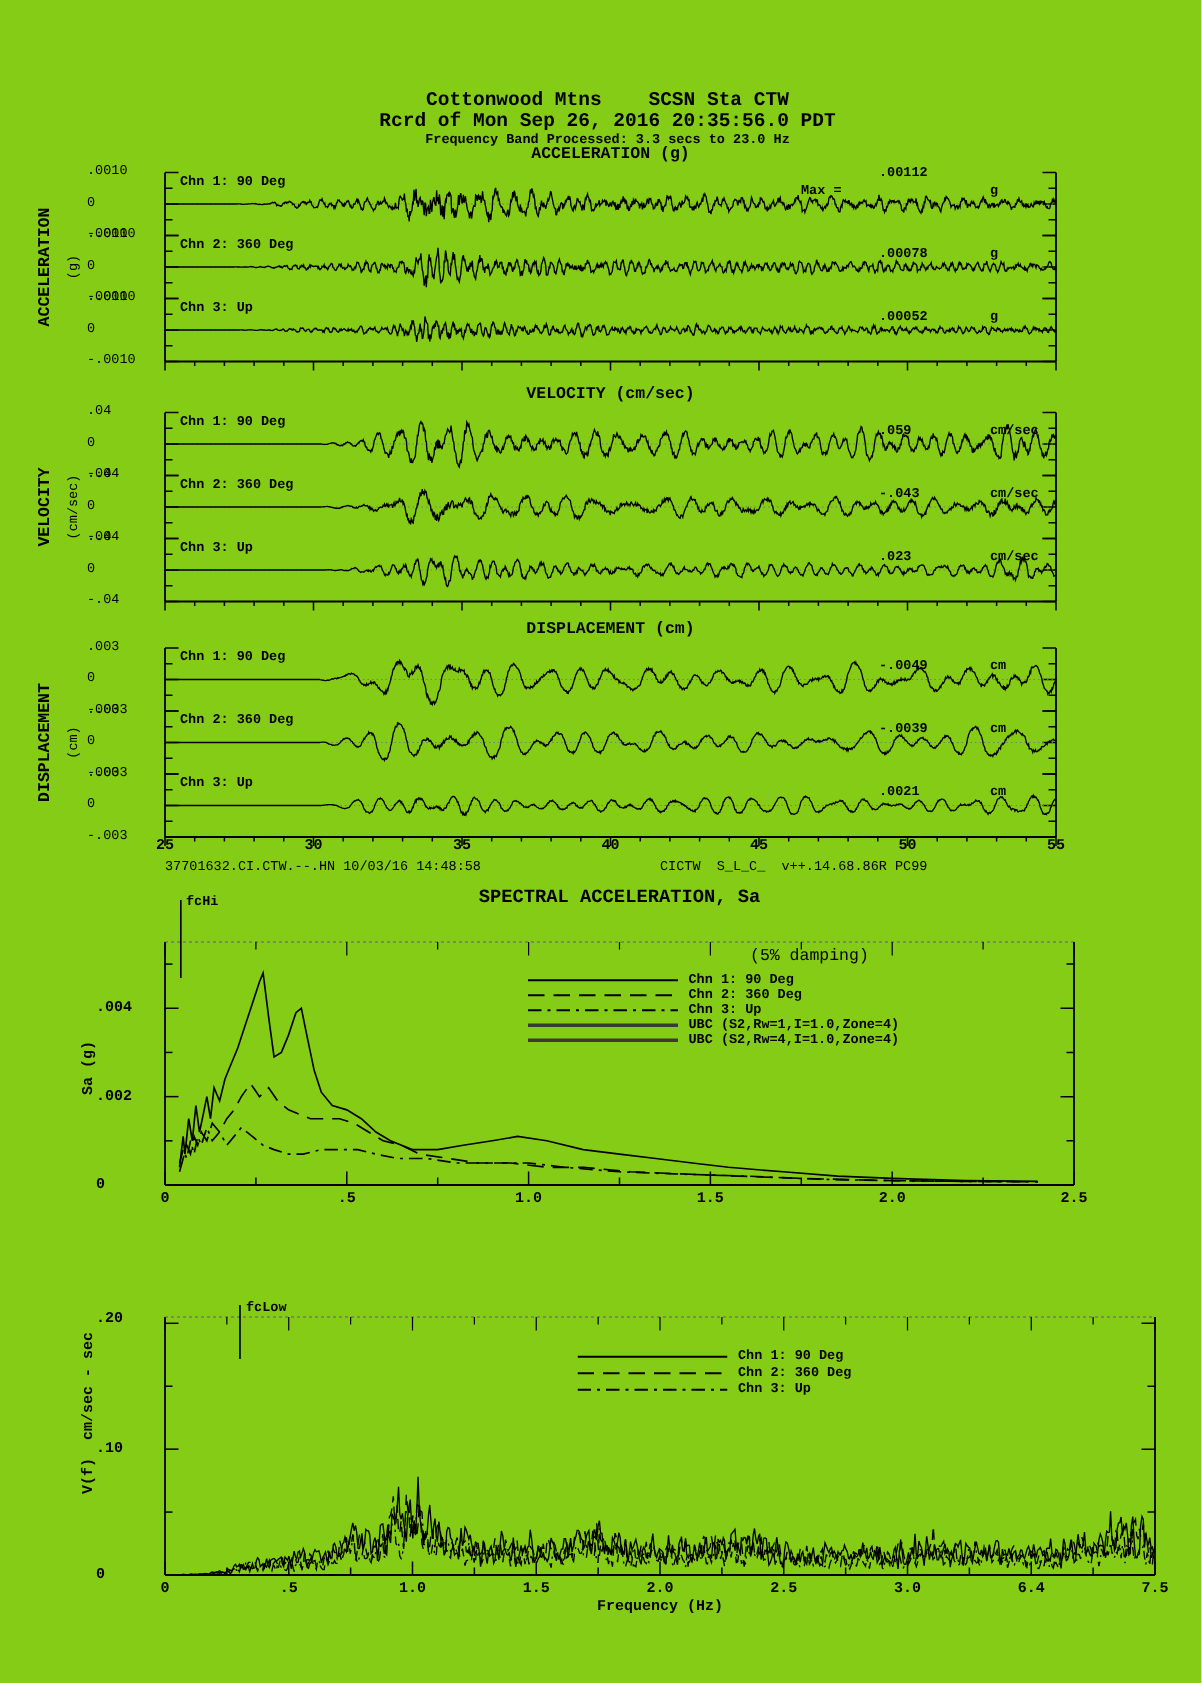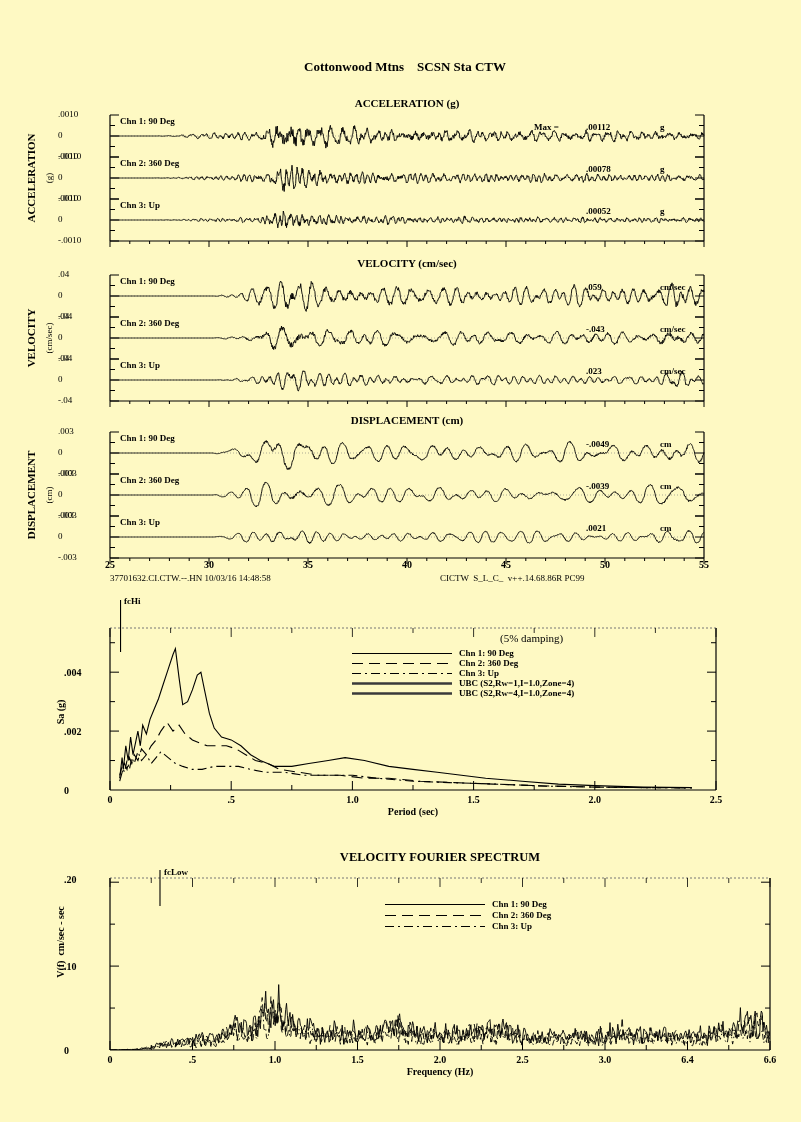--- a/index.html
+++ b/index.html
@@ -1,17 +1,17 @@
 <!DOCTYPE html>
 <html><head>
 <meta charset="utf-8">
 <style>
   html,body{margin:0;padding:0;background:#fff;}
-  .page{position:relative;width:801px;height:1122px;background:#fef9c3;
-        font-family:Liberation Serif, serif;color:#000;overflow:hidden;}
+  .page{position:relative;width:801px;height:1122px;background:#84cc16;
+        font-family:Liberation Mono, monospace;color:#000;overflow:hidden;}
   svg.canvas{position:absolute;left:0;top:0;}
   .t{position:absolute;white-space:pre;line-height:1.1;color:#000;}
   .f9{font-size:9px;} .f10{font-size:10px;} .f11{font-size:11px;}
   .f12{font-size:12.5px;} .f13{font-size:13px;}
   .b{font-weight:bold;}
   .ctr{text-align:center;} .rt{}
   .rot{transform:translate(-50%,-50%) rotate(-90deg);transform-origin:center;}
   .leg{position:absolute;display:flex;align-items:center;gap:7px;}
   .leg span{font-size:9px;font-weight:bold;white-space:pre;color:#000;}
 </style>
@@ -329,51 +329,52 @@
         <polyline points="119.7,775.3 122.1,766.4 124.5,772.3 127.0,760.5 129.4,769.4 131.8,757.6 134.2,763.5 137.9,751.7 141.5,760.5 146.4,754.7 151.2,763.5 156.1,757.6 160.9,751.7 168.2,757.6 175.4,763.5 182.7,766.4 192.4,769.4 202.1,769.4 214.2,766.4 226.4,766.4 238.5,766.4 250.6,769.4 265.1,772.3 284.5,772.3 303.9,775.3 328.2,775.3 352.4,775.3 376.6,778.2 413.0,781.2 449.4,782.6 497.8,784.1 546.3,786.2 594.8,787.1 643.3,787.6 691.8,787.9" fill="none" stroke="#000" stroke-width="1.1" stroke-dasharray="9,4,2,4" clip-path="url(#clipSa)"></polyline>
         <polyline points="119.7,781.2 122.1,772.3 124.5,763.5 127.0,769.4 129.4,757.6 131.8,763.5 134.2,754.7 137.9,760.5 141.5,748.8 146.4,754.7 151.2,745.8 156.1,739.9 160.9,731.1 167.0,722.3 173.0,731.1 179.1,725.2 185.1,734.0 192.4,739.9 199.7,742.9 207.0,745.8 216.7,745.8 226.4,745.8 236.0,748.8 245.7,754.7 255.4,760.5 267.6,763.5 279.7,769.4 299.1,772.3 318.5,775.3 340.3,775.3 364.5,778.2 388.8,778.2 420.3,781.2 454.2,782.6 493.0,784.1 534.2,785.6 594.8,787.1 643.3,787.6 691.8,787.9" fill="none" stroke="#000" stroke-width="1.1" stroke-dasharray="11,6" clip-path="url(#clipSa)"></polyline>
         <polyline points="119.7,778.2 122.1,757.6 123.3,769.4 125.8,745.8 128.2,760.5 130.6,737.0 133.0,754.7 135.5,742.9 137.9,731.1 140.3,745.8 142.7,725.2 146.4,734.0 150.0,719.3 153.6,710.5 158.5,698.7 163.3,684.0 168.2,669.2 173.0,654.5 175.4,648.6 179.1,678.1 182.7,704.6 187.6,701.6 192.4,689.9 197.3,675.1 200.9,672.2 204.5,689.9 209.4,713.4 214.2,728.1 221.5,737.0 231.2,739.9 240.9,745.8 250.6,754.7 260.3,760.5 274.8,766.4 291.8,766.4 308.8,763.5 328.2,760.5 345.1,757.6 364.5,760.5 388.8,766.4 413.0,769.4 437.2,772.3 461.5,775.3 485.7,778.2 522.1,781.2 558.4,784.1 594.8,785.6 643.3,787.1 691.8,787.6" fill="none" stroke="#000" stroke-width="1.1" clip-path="url(#clipSa)"></polyline>
         <polyline points="110.0,1050.0 110.9,1050.0 111.7,1050.0 112.6,1050.0 113.5,1050.0 114.3,1049.9 115.2,1049.9 116.1,1049.9 117.0,1049.9 117.8,1049.9 118.7,1049.9 119.6,1049.8 120.4,1049.7 121.3,1049.7 122.2,1049.7 123.0,1049.6 123.9,1049.7 124.8,1049.7 125.7,1049.8 126.5,1049.7 127.4,1049.7 128.3,1049.7 129.1,1049.7 130.0,1049.6 130.9,1049.4 131.7,1049.5 132.6,1049.6 133.5,1049.6 134.3,1049.6 135.2,1049.6 136.1,1049.4 137.0,1049.3 137.8,1049.5 138.7,1049.5 139.6,1049.5 140.4,1049.6 141.3,1049.3 142.2,1049.1 143.0,1049.2 143.9,1049.3 144.8,1048.7 145.7,1048.3 146.5,1049.2 147.4,1049.1 148.3,1048.2 149.1,1048.1 150.0,1048.6 150.9,1048.2 151.7,1047.4 152.6,1047.7 153.5,1047.0 154.3,1046.8 155.2,1046.7 156.1,1046.2 157.0,1046.0 157.8,1046.9 158.7,1046.8 159.6,1044.5 160.4,1043.3 161.3,1043.5 162.2,1046.2 163.0,1046.1 163.9,1041.8 164.8,1045.0 165.7,1043.9 166.5,1044.7 167.4,1045.2 168.3,1045.7 169.1,1044.7 170.0,1044.2 170.9,1044.5 171.7,1045.9 172.6,1046.4 173.5,1046.1 174.3,1046.9 175.2,1047.2 176.1,1044.2 177.0,1043.7 177.8,1044.9 178.7,1044.9 179.6,1045.4 180.4,1042.6 181.3,1041.1 182.2,1042.4 183.0,1041.5 183.9,1040.2 184.8,1042.3 185.7,1041.6 186.5,1042.7 187.4,1044.7 188.3,1044.3 189.1,1045.2 190.0,1046.7 190.9,1047.0 191.7,1045.4 192.6,1041.1 193.5,1041.3 194.3,1039.7 195.2,1044.3 196.1,1047.8 197.0,1043.5 197.8,1042.6 198.7,1043.1 199.6,1042.3 200.4,1043.9 201.3,1046.2 202.2,1043.6 203.0,1038.4 203.9,1040.2 204.8,1039.9 205.7,1039.7 206.5,1040.7 207.4,1038.4 208.3,1041.6 209.1,1042.6 210.0,1044.4 210.9,1046.4 211.7,1040.4 212.6,1040.1 213.5,1043.1 214.3,1042.9 215.2,1043.6 216.1,1038.5 217.0,1040.7 217.8,1040.0 218.7,1033.7 219.6,1038.3 220.4,1040.3 221.3,1034.4 222.2,1032.6 223.0,1034.8 223.9,1035.3 224.8,1039.2 225.7,1036.4 226.5,1035.7 227.4,1039.8 228.3,1033.3 229.1,1034.3 230.0,1033.0 230.9,1034.7 231.7,1030.6 232.6,1028.2 233.5,1035.7 234.3,1031.9 235.2,1023.8 236.1,1030.3 237.0,1035.9 237.8,1040.4 238.7,1041.8 239.6,1037.9 240.4,1038.2 241.3,1037.3 242.2,1031.9 243.0,1028.0 243.9,1032.7 244.8,1036.7 245.7,1035.7 246.5,1039.8 247.4,1041.8 248.3,1036.8 249.1,1038.0 250.0,1038.8 250.9,1031.2 251.7,1035.5 252.6,1042.1 253.5,1035.4 254.3,1027.9 255.2,1028.0 256.1,1037.6 257.0,1038.7 257.8,1023.7 258.7,1014.9 259.6,1021.2 260.4,1023.3 261.3,1016.4 262.2,1012.5 263.0,1012.0 263.9,1028.9 264.8,1030.2 265.7,1028.4 266.5,1037.4 267.4,1039.0 268.3,1035.8 269.1,1029.9 270.0,1016.0 270.9,1006.2 271.7,1007.1 272.6,1004.6 273.5,1013.9 274.3,1022.2 275.2,1010.3 276.1,1017.3 277.0,1020.5 277.8,1005.0 278.7,1001.4 279.6,1006.9 280.4,1007.2 281.3,1008.1 282.2,1022.2 283.0,1030.1 283.9,1019.9 284.8,1020.5 285.7,1033.8 286.5,1037.5 287.4,1036.3 288.3,1030.5 289.1,1031.7 290.0,1037.5 290.9,1036.0 291.7,1025.9 292.6,1030.2 293.5,1031.1 294.3,1022.7 295.2,1026.9 296.1,1035.0 297.0,1031.2 297.8,1026.2 298.7,1028.2 299.6,1031.8 300.4,1034.1 301.3,1033.3 302.2,1030.1 303.0,1030.5 303.9,1033.0 304.8,1034.6 305.7,1031.8 306.5,1028.4 307.4,1026.9 308.3,1026.7 309.1,1028.7 310.0,1027.5 310.9,1034.5 311.7,1034.7 312.6,1028.3 313.5,1037.2 314.3,1038.5 315.2,1035.9 316.1,1041.7 317.0,1036.0 317.8,1029.0 318.7,1038.1 319.6,1039.1 320.4,1038.5 321.3,1041.7 322.2,1039.2 323.0,1031.4 323.9,1037.4 324.8,1037.7 325.7,1033.3 326.5,1033.1 327.4,1032.3 328.3,1035.9 329.1,1036.1 330.0,1040.1 330.9,1039.9 331.7,1032.5 332.6,1035.5 333.5,1038.7 334.3,1039.0 335.2,1034.2 336.1,1032.9 337.0,1032.9 337.8,1032.6 338.7,1033.5 339.6,1039.9 340.4,1044.3 341.3,1035.5 342.2,1030.5 343.0,1037.8 343.9,1044.8 344.8,1044.2 345.7,1039.2 346.5,1041.3 347.4,1043.2 348.3,1036.2 349.1,1036.7 350.0,1042.8 350.9,1037.0 351.7,1035.9 352.6,1042.9 353.5,1040.6 354.3,1036.0 355.2,1040.8 356.1,1038.3 357.0,1036.6 357.8,1042.0 358.7,1039.4 359.6,1038.1 360.4,1034.6 361.3,1031.9 362.2,1034.7 363.0,1039.3 363.9,1037.2 364.8,1039.9 365.7,1042.5 366.5,1042.1 367.4,1045.1 368.3,1036.8 369.1,1034.8 370.0,1038.3 370.9,1034.2 371.7,1039.7 372.6,1038.6 373.5,1039.5 374.3,1042.9 375.2,1042.5 376.1,1034.5 377.0,1032.5 377.8,1040.4 378.7,1035.8 379.6,1036.5 380.4,1036.2 381.3,1035.9 382.2,1042.6 383.0,1035.8 383.9,1031.2 384.8,1030.5 385.7,1033.3 386.5,1035.6 387.4,1035.6 388.3,1033.4 389.1,1037.3 390.0,1037.6 390.9,1038.7 391.7,1032.3 392.6,1026.7 393.5,1033.9 394.3,1029.7 395.2,1020.6 396.1,1024.2 397.0,1033.8 397.8,1041.6 398.7,1041.6 399.6,1018.8 400.4,1026.3 401.3,1027.7 402.2,1025.1 403.0,1035.1 403.9,1039.4 404.8,1039.8 405.7,1031.3 406.5,1033.4 407.4,1038.0 408.3,1033.9 409.1,1031.8 410.0,1030.0 410.9,1033.8 411.7,1030.6 412.6,1031.9 413.5,1036.2 414.3,1030.9 415.2,1037.3 416.1,1044.3 417.0,1044.5 417.8,1041.4 418.7,1038.2 419.6,1040.0 420.4,1044.4 421.3,1040.9 422.2,1032.4 423.0,1031.8 423.9,1040.5 424.8,1038.7 425.7,1038.9 426.5,1036.0 427.4,1030.4 428.3,1035.8 429.1,1039.4 430.0,1041.6 430.9,1042.4 431.7,1039.7 432.6,1041.5 433.5,1037.5 434.3,1033.2 435.2,1034.7 436.1,1034.7 437.0,1035.0 437.8,1040.4 438.7,1040.7 439.6,1038.0 440.4,1041.6 441.3,1035.7 442.2,1038.6 443.0,1043.2 443.9,1042.1 444.8,1038.8 445.7,1031.6 446.5,1029.1 447.4,1033.9 448.3,1042.6 449.1,1044.8 450.0,1040.0 450.9,1038.4 451.7,1040.5 452.6,1040.7 453.5,1036.1 454.3,1037.0 455.2,1039.8 456.1,1041.0 457.0,1044.8 457.8,1038.3 458.7,1036.8 459.6,1041.9 460.4,1036.5 461.3,1036.5 462.2,1038.8 463.0,1039.8 463.9,1036.0 464.8,1038.2 465.7,1038.8 466.5,1033.6 467.4,1039.2 468.3,1036.7 469.1,1030.5 470.0,1036.3 470.9,1042.3 471.7,1042.6 472.6,1035.8 473.5,1039.2 474.3,1041.7 475.2,1038.1 476.1,1035.3 477.0,1029.9 477.8,1036.5 478.7,1038.0 479.6,1030.6 480.4,1032.3 481.3,1035.5 482.2,1039.6 483.0,1044.2 483.9,1034.0 484.8,1034.7 485.7,1032.6 486.5,1030.8 487.4,1038.2 488.3,1032.4 489.1,1028.3 490.0,1027.2 490.9,1033.9 491.7,1041.7 492.6,1035.6 493.5,1035.0 494.3,1042.1 495.2,1041.7 496.1,1040.9 497.0,1042.2 497.8,1035.8 498.7,1030.2 499.6,1036.4 500.4,1034.2 501.3,1030.6 502.2,1035.3 503.0,1036.2 503.9,1038.2 504.8,1035.1 505.7,1030.9 506.5,1035.6 507.4,1034.0 508.3,1036.4 509.1,1039.4 510.0,1039.8 510.9,1037.4 511.7,1032.8 512.6,1035.1 513.5,1033.9 514.3,1031.3 515.2,1030.6 516.1,1037.4 517.0,1044.0 517.8,1038.9 518.7,1035.9 519.6,1034.9 520.4,1039.5 521.3,1045.0 522.2,1040.9 523.0,1037.3 523.9,1037.9 524.8,1040.7 525.7,1040.3 526.5,1038.6 527.4,1041.0 528.3,1039.3 529.1,1037.2 530.0,1042.1 530.9,1039.0 531.7,1038.2 532.6,1043.3 533.5,1045.1 534.3,1044.9 535.2,1044.4 536.1,1043.8 537.0,1040.9 537.8,1035.7 538.7,1036.0 539.6,1042.7 540.4,1041.5 541.3,1039.7 542.2,1043.8 543.0,1042.4 543.9,1038.8 544.8,1037.5 545.7,1042.0 546.5,1043.0 547.4,1037.6 548.3,1041.6 549.1,1044.7 550.0,1044.3 550.9,1043.4 551.7,1044.1 552.6,1045.3 553.5,1041.8 554.3,1039.9 555.2,1037.0 556.1,1040.5 557.0,1041.9 557.8,1040.5 558.7,1037.9 559.6,1034.6 560.4,1036.5 561.3,1036.6 562.2,1038.5 563.0,1039.4 563.9,1039.6 564.8,1044.1 565.7,1045.1 566.5,1038.6 567.4,1036.2 568.3,1042.6 569.1,1040.4 570.0,1035.3 570.9,1035.6 571.7,1038.9 572.6,1039.5 573.5,1041.0 574.3,1040.1 575.2,1041.1 576.1,1042.8 577.0,1044.1 577.8,1039.5 578.7,1041.3 579.6,1045.7 580.4,1041.1 581.3,1041.3 582.2,1038.6 583.0,1037.4 583.9,1036.2 584.8,1034.5 585.7,1040.8 586.5,1038.1 587.4,1038.5 588.3,1045.5 589.1,1046.1 590.0,1040.5 590.9,1039.0 591.7,1039.6 592.6,1041.1 593.5,1045.0 594.3,1041.9 595.2,1038.1 596.1,1037.2 597.0,1042.4 597.8,1041.0 598.7,1036.8 599.6,1036.8 600.4,1040.0 601.3,1044.3 602.2,1045.3 603.0,1043.9 603.9,1043.7 604.8,1044.4 605.7,1042.5 606.5,1041.1 607.4,1038.6 608.3,1036.9 609.1,1038.2 610.0,1042.0 610.9,1044.4 611.7,1041.8 612.6,1036.2 613.5,1033.3 614.3,1033.2 615.2,1038.0 616.1,1041.8 617.0,1038.7 617.8,1034.0 618.7,1031.0 619.6,1034.6 620.4,1034.6 621.3,1033.9 622.2,1041.2 623.0,1038.3 623.9,1033.8 624.8,1032.6 625.7,1032.4 626.5,1036.6 627.4,1034.5 628.3,1037.3 629.1,1044.8 630.0,1041.7 630.9,1037.5 631.7,1038.6 632.6,1039.9 633.5,1040.7 634.3,1036.2 635.2,1034.2 636.1,1040.4 637.0,1041.7 637.8,1042.2 638.7,1040.3 639.6,1042.4 640.4,1043.1 641.3,1042.6 642.2,1038.5 643.0,1038.4 643.9,1044.7 644.8,1039.9 645.7,1033.0 646.5,1031.9 647.4,1033.0 648.3,1038.9 649.1,1036.8 650.0,1027.7 650.9,1035.0 651.7,1037.8 652.6,1042.3 653.5,1044.2 654.3,1041.2 655.2,1034.7 656.1,1034.6 657.0,1036.3 657.8,1038.1 658.7,1035.6 659.6,1038.1 660.4,1037.0 661.3,1037.9 662.2,1037.0 663.0,1033.5 663.9,1035.5 664.8,1038.0 665.7,1040.9 666.5,1037.0 667.4,1039.5 668.3,1041.1 669.1,1039.2 670.0,1040.7 670.9,1038.3 671.7,1041.8 672.6,1040.4 673.5,1037.8 674.3,1035.2 675.2,1042.0 676.1,1043.9 677.0,1041.1 677.8,1038.2 678.7,1039.0 679.6,1039.5 680.4,1037.9 681.3,1039.7 682.2,1042.6 683.0,1039.7 683.9,1041.0 684.8,1045.8 685.7,1045.1 686.5,1043.2 687.4,1039.9 688.3,1037.0 689.1,1036.1 690.0,1039.8 690.9,1044.2 691.7,1040.4 692.6,1037.1 693.5,1041.8 694.3,1043.5 695.2,1043.7 696.1,1043.7 697.0,1037.4 697.8,1032.8 698.7,1038.3 699.6,1044.6 700.4,1038.6 701.3,1034.6 702.2,1038.2 703.0,1042.5 703.9,1041.6 704.8,1043.4 705.7,1045.4 706.5,1041.4 707.4,1040.3 708.3,1038.9 709.1,1035.1 710.0,1038.9 710.9,1036.6 711.7,1032.6 712.6,1033.4 713.5,1032.1 714.3,1030.4 715.2,1038.0 716.1,1035.9 717.0,1034.6 717.8,1040.4 718.7,1036.1 719.6,1036.5 720.4,1039.3 721.3,1035.4 722.2,1032.4 723.0,1031.4 723.9,1035.9 724.8,1039.8 725.7,1041.4 726.5,1043.2 727.4,1042.6 728.3,1036.1 729.1,1028.6 730.0,1029.7 730.9,1030.9 731.7,1037.8 732.6,1044.1 733.5,1039.9 734.3,1032.7 735.2,1035.2 736.1,1038.2 737.0,1037.3 737.8,1032.8 738.7,1036.9 739.6,1033.3 740.4,1028.5 741.3,1035.3 742.2,1035.3 743.0,1038.4 743.9,1034.5 744.8,1035.7 745.7,1030.4 746.5,1030.5 747.4,1038.8 748.3,1030.0 749.1,1033.9 750.0,1042.1 750.9,1029.8 751.7,1031.5 752.6,1035.8 753.5,1024.8 754.3,1020.9 755.2,1032.3 756.1,1039.6 757.0,1037.6 757.8,1039.6 758.7,1035.4 759.6,1033.1 760.4,1033.7 761.3,1032.6 762.2,1030.8 763.0,1037.9 763.9,1042.9 764.8,1035.1 765.7,1038.6 766.5,1043.8 767.4,1032.0 768.3,1035.9 769.1,1038.3 770.0,1039.3" fill="none" stroke="#000" stroke-width="0.9" stroke-dasharray="6,3,1.5,3" clip-path="url(#clipF)"></polyline>
         <polyline points="110.0,1050.0 110.9,1050.0 111.7,1050.0 112.6,1049.9 113.5,1049.9 114.3,1049.9 115.2,1049.9 116.1,1049.9 117.0,1049.8 117.8,1049.8 118.7,1049.8 119.6,1049.8 120.4,1049.8 121.3,1049.8 122.2,1049.6 123.0,1049.7 123.9,1049.9 124.8,1049.8 125.7,1049.9 126.5,1049.7 127.4,1049.4 128.3,1049.5 129.1,1049.6 130.0,1049.6 130.9,1049.4 131.7,1049.4 132.6,1049.4 133.5,1049.4 134.3,1049.3 135.2,1049.4 136.1,1049.5 137.0,1049.1 137.8,1049.1 138.7,1049.6 139.6,1049.1 140.4,1048.5 141.3,1048.2 142.2,1048.2 143.0,1048.3 143.9,1048.2 144.8,1048.8 145.7,1048.4 146.5,1048.4 147.4,1048.8 148.3,1048.3 149.1,1048.4 150.0,1048.1 150.9,1047.3 151.7,1046.8 152.6,1048.0 153.5,1049.0 154.3,1048.4 155.2,1046.4 156.1,1045.9 157.0,1046.9 157.8,1045.5 158.7,1046.2 159.6,1047.9 160.4,1044.6 161.3,1042.0 162.2,1045.0 163.0,1045.5 163.9,1045.1 164.8,1043.4 165.7,1041.6 166.5,1041.5 167.4,1041.2 168.3,1041.2 169.1,1040.5 170.0,1041.0 170.9,1044.7 171.7,1047.4 172.6,1046.2 173.5,1045.1 174.3,1046.1 175.2,1046.3 176.1,1042.4 177.0,1042.8 177.8,1046.3 178.7,1042.4 179.6,1040.1 180.4,1044.5 181.3,1047.0 182.2,1043.3 183.0,1044.4 183.9,1047.6 184.8,1044.1 185.7,1044.7 186.5,1041.4 187.4,1037.6 188.3,1038.1 189.1,1042.9 190.0,1042.4 190.9,1041.0 191.7,1039.8 192.6,1038.9 193.5,1042.3 194.3,1039.8 195.2,1037.5 196.1,1037.4 197.0,1039.5 197.8,1041.8 198.7,1041.5 199.6,1037.6 200.4,1040.9 201.3,1046.5 202.2,1041.7 203.0,1035.5 203.9,1037.7 204.8,1044.3 205.7,1041.8 206.5,1036.0 207.4,1036.9 208.3,1043.2 209.1,1040.7 210.0,1040.3 210.9,1045.0 211.7,1043.1 212.6,1042.3 213.5,1043.9 214.3,1045.4 215.2,1046.4 216.1,1046.4 217.0,1040.0 217.8,1039.5 218.7,1043.1 219.6,1040.8 220.4,1039.1 221.3,1042.4 222.2,1042.3 223.0,1040.4 223.9,1042.2 224.8,1042.2 225.7,1035.7 226.5,1027.1 227.4,1031.1 228.3,1038.5 229.1,1036.2 230.0,1030.1 230.9,1024.9 231.7,1029.9 232.6,1030.9 233.5,1024.3 234.3,1028.7 235.2,1022.9 236.1,1026.4 237.0,1040.3 237.8,1036.8 238.7,1028.9 239.6,1023.4 240.4,1022.7 241.3,1028.1 242.2,1034.3 243.0,1038.7 243.9,1039.2 244.8,1038.5 245.7,1036.2 246.5,1040.2 247.4,1041.7 248.3,1036.5 249.1,1030.8 250.0,1031.3 250.9,1029.0 251.7,1024.6 252.6,1029.5 253.5,1030.8 254.3,1029.9 255.2,1022.7 256.1,1035.8 257.0,1026.0 257.8,1023.5 258.7,1025.8 259.6,1011.3 260.4,1010.0 261.3,1005.8 262.2,997.5 263.0,1011.9 263.9,1015.7 264.8,1003.4 265.7,1021.8 266.5,1022.1 267.4,1014.1 268.3,1024.6 269.1,1032.6 270.0,1016.0 270.9,996.6 271.7,1004.7 272.6,1010.0 273.5,1024.4 274.3,1016.7 275.2,1016.0 276.1,1022.4 277.0,1016.7 277.8,1024.6 278.7,1016.3 279.6,1002.1 280.4,1011.8 281.3,1029.2 282.2,1032.6 283.0,1024.4 283.9,1023.0 284.8,1025.8 285.7,1035.1 286.5,1030.5 287.4,1023.0 288.3,1019.8 289.1,1028.7 290.0,1031.5 290.9,1019.8 291.7,1017.0 292.6,1016.5 293.5,1020.4 294.3,1026.6 295.2,1026.4 296.1,1025.2 297.0,1030.4 297.8,1034.1 298.7,1033.8 299.6,1037.8 300.4,1038.7 301.3,1028.0 302.2,1031.4 303.0,1033.8 303.9,1027.7 304.8,1025.0 305.7,1032.5 306.5,1037.8 307.4,1035.0 308.3,1032.4 309.1,1037.2 310.0,1043.7 310.9,1040.4 311.7,1040.3 312.6,1033.2 313.5,1035.4 314.3,1040.8 315.2,1029.8 316.1,1035.2 317.0,1040.7 317.8,1032.2 318.7,1033.6 319.6,1037.0 320.4,1035.5 321.3,1035.2 322.2,1028.0 323.0,1034.4 323.9,1035.8 324.8,1033.7 325.7,1034.2 326.5,1037.4 327.4,1036.6 328.3,1034.0 329.1,1031.8 330.0,1025.5 330.9,1031.9 331.7,1033.3 332.6,1028.2 333.5,1028.5 334.3,1035.7 335.2,1041.4 336.1,1035.4 337.0,1026.5 337.8,1029.2 338.7,1033.7 339.6,1032.2 340.4,1030.6 341.3,1028.3 342.2,1027.1 343.0,1033.6 343.9,1032.4 344.8,1027.1 345.7,1039.4 346.5,1041.3 347.4,1035.2 348.3,1032.8 349.1,1032.6 350.0,1031.8 350.9,1040.2 351.7,1037.8 352.6,1030.6 353.5,1031.0 354.3,1032.2 355.2,1033.3 356.1,1037.1 357.0,1035.2 357.8,1037.1 358.7,1032.8 359.6,1030.0 360.4,1037.7 361.3,1038.2 362.2,1029.2 363.0,1035.7 363.9,1035.6 364.8,1025.9 365.7,1026.7 366.5,1029.9 367.4,1032.8 368.3,1028.3 369.1,1028.2 370.0,1030.1 370.9,1034.2 371.7,1037.0 372.6,1036.8 373.5,1038.1 374.3,1039.7 375.2,1042.7 376.1,1043.3 377.0,1032.3 377.8,1028.1 378.7,1035.7 379.6,1029.8 380.4,1028.8 381.3,1038.8 382.2,1033.4 383.0,1024.4 383.9,1022.8 384.8,1022.1 385.7,1022.0 386.5,1024.0 387.4,1031.8 388.3,1033.1 389.1,1028.2 390.0,1020.9 390.9,1031.3 391.7,1031.9 392.6,1026.3 393.5,1028.5 394.3,1036.2 395.2,1037.3 396.1,1038.3 397.0,1028.9 397.8,1015.4 398.7,1030.3 399.6,1037.4 400.4,1029.7 401.3,1034.4 402.2,1030.6 403.0,1026.2 403.9,1030.4 404.8,1037.1 405.7,1042.7 406.5,1038.7 407.4,1040.2 408.3,1044.4 409.1,1032.7 410.0,1022.1 410.9,1024.8 411.7,1041.5 412.6,1033.9 413.5,1031.6 414.3,1030.6 415.2,1034.9 416.1,1031.5 417.0,1026.0 417.8,1037.5 418.7,1039.8 419.6,1038.3 420.4,1034.3 421.3,1038.2 422.2,1043.9 423.0,1043.6 423.9,1044.4 424.8,1038.7 425.7,1033.9 426.5,1035.8 427.4,1041.8 428.3,1036.4 429.1,1036.3 430.0,1032.3 430.9,1027.9 431.7,1039.3 432.6,1034.4 433.5,1029.0 434.3,1031.8 435.2,1034.2 436.1,1031.9 437.0,1037.2 437.8,1037.7 438.7,1037.9 439.6,1032.5 440.4,1033.1 441.3,1034.0 442.2,1035.7 443.0,1042.2 443.9,1032.8 444.8,1030.7 445.7,1033.9 446.5,1037.4 447.4,1038.1 448.3,1034.1 449.1,1032.9 450.0,1033.1 450.9,1035.4 451.7,1037.6 452.6,1036.5 453.5,1029.0 454.3,1024.4 455.2,1033.2 456.1,1033.3 457.0,1027.1 457.8,1036.1 458.7,1044.4 459.6,1036.7 460.4,1037.9 461.3,1039.8 462.2,1035.8 463.0,1029.8 463.9,1033.6 464.8,1040.7 465.7,1033.9 466.5,1035.9 467.4,1034.4 468.3,1027.4 469.1,1024.5 470.0,1025.2 470.9,1033.5 471.7,1034.1 472.6,1032.6 473.5,1031.2 474.3,1024.2 475.2,1030.2 476.1,1032.3 477.0,1023.7 477.8,1028.2 478.7,1030.1 479.6,1029.9 480.4,1039.3 481.3,1036.1 482.2,1029.2 483.0,1032.6 483.9,1039.5 484.8,1036.4 485.7,1028.8 486.5,1029.1 487.4,1026.4 488.3,1032.0 489.1,1028.8 490.0,1033.1 490.9,1042.1 491.7,1030.6 492.6,1028.8 493.5,1029.8 494.3,1028.1 495.2,1037.5 496.1,1044.4 497.0,1035.7 497.8,1026.9 498.7,1024.1 499.6,1024.3 500.4,1035.1 501.3,1030.9 502.2,1028.1 503.0,1035.1 503.9,1034.7 504.8,1038.0 505.7,1035.2 506.5,1026.5 507.4,1025.3 508.3,1033.6 509.1,1040.6 510.0,1033.6 510.9,1034.1 511.7,1031.8 512.6,1027.7 513.5,1037.3 514.3,1034.5 515.2,1031.2 516.1,1029.2 517.0,1034.1 517.8,1034.6 518.7,1027.6 519.6,1029.5 520.4,1036.0 521.3,1036.2 522.2,1037.2 523.0,1040.3 523.9,1038.8 524.8,1034.4 525.7,1034.7 526.5,1037.7 527.4,1033.9 528.3,1036.2 529.1,1042.6 530.0,1043.3 530.9,1041.4 531.7,1043.2 532.6,1037.3 533.5,1032.5 534.3,1033.7 535.2,1034.5 536.1,1040.1 537.0,1037.9 537.8,1030.6 538.7,1036.8 539.6,1038.5 540.4,1035.6 541.3,1039.6 542.2,1040.3 543.0,1041.7 543.9,1041.1 544.8,1041.8 545.7,1038.3 546.5,1033.3 547.4,1034.7 548.3,1032.7 549.1,1039.3 550.0,1041.1 550.9,1036.3 551.7,1039.2 552.6,1039.5 553.5,1035.8 554.3,1034.7 555.2,1036.8 556.1,1040.7 557.0,1037.2 557.8,1037.0 558.7,1041.6 559.6,1042.6 560.4,1044.0 561.3,1037.8 562.2,1035.1 563.0,1040.9 563.9,1044.0 564.8,1043.1 565.7,1044.5 566.5,1045.9 567.4,1043.6 568.3,1037.0 569.1,1034.1 570.0,1039.5 570.9,1044.3 571.7,1041.4 572.6,1033.4 573.5,1033.1 574.3,1039.0 575.2,1035.2 576.1,1030.1 577.0,1035.7 577.8,1039.4 578.7,1036.1 579.6,1035.4 580.4,1032.4 581.3,1030.9 582.2,1037.1 583.0,1037.9 583.9,1035.4 584.8,1029.0 585.7,1034.8 586.5,1042.8 587.4,1041.9 588.3,1037.4 589.1,1033.8 590.0,1038.1 590.9,1040.9 591.7,1034.7 592.6,1035.8 593.5,1038.6 594.3,1041.5 595.2,1044.6 596.1,1040.2 597.0,1039.1 597.8,1034.2 598.7,1029.1 599.6,1034.1 600.4,1032.0 601.3,1028.2 602.2,1035.2 603.0,1038.8 603.9,1037.6 604.8,1041.6 605.7,1041.9 606.5,1032.7 607.4,1032.2 608.3,1034.9 609.1,1037.1 610.0,1042.5 610.9,1038.1 611.7,1038.7 612.6,1035.1 613.5,1037.1 614.3,1035.2 615.2,1037.7 616.1,1036.6 617.0,1036.5 617.8,1037.3 618.7,1036.1 619.6,1032.2 620.4,1029.7 621.3,1030.1 622.2,1017.6 623.0,1031.2 623.9,1035.6 624.8,1033.4 625.7,1030.3 626.5,1030.9 627.4,1030.8 628.3,1028.9 629.1,1027.6 630.0,1035.7 630.9,1033.7 631.7,1035.8 632.6,1038.6 633.5,1035.9 634.3,1034.2 635.2,1038.4 636.1,1034.5 637.0,1028.5 637.8,1038.4 638.7,1043.2 639.6,1043.0 640.4,1036.8 641.3,1035.6 642.2,1043.3 643.0,1039.7 643.9,1038.5 644.8,1038.9 645.7,1038.6 646.5,1038.0 647.4,1035.6 648.3,1038.6 649.1,1041.0 650.0,1040.3 650.9,1041.9 651.7,1041.5 652.6,1039.6 653.5,1041.0 654.3,1040.6 655.2,1036.2 656.1,1031.0 657.0,1033.5 657.8,1040.3 658.7,1036.4 659.6,1030.3 660.4,1035.1 661.3,1041.6 662.2,1040.2 663.0,1038.8 663.9,1035.4 664.8,1033.3 665.7,1038.9 666.5,1041.9 667.4,1038.4 668.3,1039.1 669.1,1038.5 670.0,1033.1 670.9,1037.9 671.7,1045.2 672.6,1041.8 673.5,1036.6 674.3,1033.7 675.2,1031.7 676.1,1030.2 677.0,1034.6 677.8,1040.1 678.7,1043.1 679.6,1040.1 680.4,1036.8 681.3,1037.5 682.2,1036.8 683.0,1038.8 683.9,1044.2 684.8,1043.4 685.7,1037.1 686.5,1033.8 687.4,1034.2 688.3,1035.3 689.1,1033.0 690.0,1039.0 690.9,1045.8 691.7,1045.5 692.6,1045.7 693.5,1043.1 694.3,1040.3 695.2,1034.5 696.1,1033.8 697.0,1041.9 697.8,1039.4 698.7,1040.8 699.6,1039.9 700.4,1038.6 701.3,1043.9 702.2,1045.4 703.0,1041.4 703.9,1034.7 704.8,1037.9 705.7,1035.9 706.5,1034.3 707.4,1040.8 708.3,1037.8 709.1,1031.0 710.0,1036.9 710.9,1040.4 711.7,1039.7 712.6,1037.0 713.5,1029.2 714.3,1025.3 715.2,1026.8 716.1,1029.1 717.0,1034.0 717.8,1031.6 718.7,1027.8 719.6,1031.1 720.4,1028.8 721.3,1024.8 722.2,1028.1 723.0,1034.7 723.9,1036.1 724.8,1034.1 725.7,1028.8 726.5,1030.6 727.4,1033.0 728.3,1038.4 729.1,1030.7 730.0,1026.9 730.9,1027.9 731.7,1028.3 732.6,1031.0 733.5,1030.1 734.3,1030.5 735.2,1030.5 736.1,1031.4 737.0,1038.5 737.8,1034.4 738.7,1024.1 739.6,1022.2 740.4,1023.2 741.3,1024.5 742.2,1032.8 743.0,1033.1 743.9,1020.9 744.8,1022.1 745.7,1034.0 746.5,1029.3 747.4,1023.1 748.3,1021.4 749.1,1019.9 750.0,1031.9 750.9,1037.4 751.7,1031.6 752.6,1025.8 753.5,1026.3 754.3,1029.9 755.2,1018.3 756.1,1014.7 757.0,1012.9 757.8,1023.6 758.7,1026.1 759.6,1019.2 760.4,1024.4 761.3,1021.8 762.2,1015.6 763.0,1024.6 763.9,1022.5 764.8,1028.9 765.7,1035.1 766.5,1031.1 767.4,1036.4 768.3,1042.9 769.1,1033.8 770.0,1032.4" fill="none" stroke="#000" stroke-width="0.9" stroke-dasharray="7,4" clip-path="url(#clipF)"></polyline>
         <polyline points="110.0,1050.0 110.9,1050.0 111.7,1050.0 112.6,1049.9 113.5,1049.9 114.3,1049.9 115.2,1049.9 116.1,1049.8 117.0,1049.8 117.8,1049.8 118.7,1049.9 119.6,1049.8 120.4,1049.8 121.3,1049.8 122.2,1049.6 123.0,1049.6 123.9,1049.8 124.8,1049.8 125.7,1049.8 126.5,1049.6 127.4,1049.4 128.3,1049.5 129.1,1049.6 130.0,1049.4 130.9,1049.5 131.7,1049.7 132.6,1049.5 133.5,1049.5 134.3,1049.6 135.2,1049.4 136.1,1049.1 137.0,1048.9 137.8,1049.2 138.7,1049.5 139.6,1049.2 140.4,1048.6 141.3,1048.0 142.2,1048.2 143.0,1048.7 143.9,1048.4 144.8,1047.7 145.7,1047.6 146.5,1047.2 147.4,1048.0 148.3,1047.9 149.1,1048.3 150.0,1049.2 150.9,1047.6 151.7,1045.8 152.6,1046.5 153.5,1046.7 154.3,1047.4 155.2,1046.2 156.1,1043.7 157.0,1042.9 157.8,1044.5 158.7,1044.1 159.6,1042.9 160.4,1045.7 161.3,1044.6 162.2,1043.1 163.0,1045.2 163.9,1046.4 164.8,1044.2 165.7,1045.1 166.5,1047.7 167.4,1045.1 168.3,1042.4 169.1,1045.4 170.0,1045.2 170.9,1040.7 171.7,1038.5 172.6,1039.6 173.5,1044.5 174.3,1043.5 175.2,1042.6 176.1,1046.3 177.0,1042.3 177.8,1039.1 178.7,1044.1 179.6,1045.0 180.4,1040.2 181.3,1039.6 182.2,1039.1 183.0,1039.1 183.9,1040.8 184.8,1040.4 185.7,1039.4 186.5,1038.8 187.4,1038.0 188.3,1042.8 189.1,1044.4 190.0,1038.0 190.9,1039.1 191.7,1040.3 192.6,1037.4 193.5,1042.1 194.3,1046.0 195.2,1039.2 196.1,1034.1 197.0,1038.0 197.8,1039.2 198.7,1034.7 199.6,1034.0 200.4,1038.0 201.3,1035.6 202.2,1032.4 203.0,1034.6 203.9,1041.1 204.8,1045.0 205.7,1045.5 206.5,1042.2 207.4,1041.8 208.3,1038.6 209.1,1035.1 210.0,1033.1 210.9,1034.5 211.7,1034.3 212.6,1033.9 213.5,1037.3 214.3,1041.9 215.2,1038.4 216.1,1036.7 217.0,1034.7 217.8,1038.9 218.7,1041.7 219.6,1034.4 220.4,1038.3 221.3,1038.6 222.2,1029.9 223.0,1028.9 223.9,1031.4 224.8,1037.5 225.7,1036.9 226.5,1037.4 227.4,1036.1 228.3,1029.3 229.1,1028.5 230.0,1024.6 230.9,1027.1 231.7,1034.6 232.6,1027.4 233.5,1024.0 234.3,1019.4 235.2,1015.2 236.1,1020.5 237.0,1017.0 237.8,1021.6 238.7,1032.2 239.6,1032.3 240.4,1027.2 241.3,1022.2 242.2,1032.6 243.0,1029.5 243.9,1019.6 244.8,1020.6 245.7,1020.6 246.5,1023.3 247.4,1035.6 248.3,1034.6 249.1,1027.9 250.0,1025.1 250.9,1029.9 251.7,1040.7 252.6,1031.2 253.5,1017.3 254.3,1016.2 255.2,1015.9 256.1,1022.9 257.0,1035.7 257.8,1036.6 258.7,1020.1 259.6,1025.6 260.4,1028.7 261.3,1009.2 262.2,1011.5 263.0,1013.3 263.9,1011.7 264.8,1004.8 265.7,991.2 266.5,1009.5 267.4,1012.8 268.3,1008.9 269.1,1015.6 270.0,1020.8 270.9,1027.8 271.7,1011.6 272.6,1004.5 273.5,999.7 274.3,1014.2 275.2,1025.7 276.1,1013.5 277.0,1023.4 277.8,1008.3 278.7,984.6 279.6,1008.1 280.4,1015.4 281.3,1019.5 282.2,1030.1 283.0,1022.2 283.9,1025.6 284.8,1021.2 285.7,1009.6 286.5,1003.3 287.4,1015.3 288.3,1025.8 289.1,1017.6 290.0,1012.4 290.9,1024.8 291.7,1026.8 292.6,1014.4 293.5,1022.3 294.3,1030.7 295.2,1028.8 296.1,1036.9 297.0,1034.7 297.8,1021.0 298.7,1018.3 299.6,1018.9 300.4,1025.3 301.3,1026.5 302.2,1031.9 303.0,1036.6 303.9,1035.5 304.8,1035.2 305.7,1039.5 306.5,1030.6 307.4,1018.7 308.3,1030.5 309.1,1027.9 310.0,1018.2 310.9,1020.2 311.7,1023.1 312.6,1026.1 313.5,1023.2 314.3,1028.8 315.2,1033.2 316.1,1034.0 317.0,1028.1 317.8,1028.7 318.7,1028.9 319.6,1034.9 320.4,1044.4 321.3,1038.1 322.2,1027.1 323.0,1029.2 323.9,1037.2 324.8,1042.4 325.7,1035.2 326.5,1032.9 327.4,1030.8 328.3,1034.7 329.1,1042.2 330.0,1040.1 330.9,1031.4 331.7,1034.1 332.6,1039.8 333.5,1029.0 334.3,1020.7 335.2,1023.9 336.1,1031.7 337.0,1033.8 337.8,1036.2 338.7,1036.9 339.6,1035.4 340.4,1040.7 341.3,1036.6 342.2,1025.1 343.0,1034.6 343.9,1044.1 344.8,1038.3 345.7,1038.8 346.5,1035.0 347.4,1030.2 348.3,1035.9 349.1,1033.3 350.0,1030.7 350.9,1035.5 351.7,1031.5 352.6,1030.9 353.5,1019.8 354.3,1025.2 355.2,1033.6 356.1,1041.9 357.0,1039.6 357.8,1038.7 358.7,1030.4 359.6,1034.8 360.4,1031.5 361.3,1036.0 362.2,1037.2 363.0,1038.3 363.9,1039.1 364.8,1040.9 365.7,1038.9 366.5,1032.4 367.4,1025.3 368.3,1028.1 369.1,1029.8 370.0,1036.1 370.9,1040.5 371.7,1034.9 372.6,1039.6 373.5,1035.7 374.3,1032.7 375.2,1032.7 376.1,1025.8 377.0,1025.8 377.8,1030.3 378.7,1038.3 379.6,1032.9 380.4,1025.3 381.3,1034.6 382.2,1031.1 383.0,1027.3 383.9,1024.4 384.8,1020.2 385.7,1020.2 386.5,1022.1 387.4,1025.7 388.3,1026.9 389.1,1032.3 390.0,1030.0 390.9,1024.2 391.7,1022.2 392.6,1020.5 393.5,1032.2 394.3,1035.6 395.2,1028.2 396.1,1019.7 397.0,1022.4 397.8,1026.8 398.7,1017.5 399.6,1013.8 400.4,1022.0 401.3,1022.2 402.2,1030.8 403.0,1035.3 403.9,1030.4 404.8,1030.6 405.7,1035.2 406.5,1032.9 407.4,1036.6 408.3,1025.1 409.1,1026.7 410.0,1029.5 410.9,1031.3 411.7,1027.8 412.6,1021.7 413.5,1025.3 414.3,1036.5 415.2,1034.1 416.1,1036.5 417.0,1026.5 417.8,1032.5 418.7,1041.5 419.6,1034.2 420.4,1027.8 421.3,1033.1 422.2,1031.2 423.0,1029.0 423.9,1026.4 424.8,1030.5 425.7,1037.0 426.5,1040.3 427.4,1042.9 428.3,1033.8 429.1,1031.5 430.0,1033.4 430.9,1038.8 431.7,1035.5 432.6,1035.3 433.5,1038.4 434.3,1028.7 435.2,1022.4 436.1,1032.1 437.0,1036.7 437.8,1038.4 438.7,1034.8 439.6,1033.3 440.4,1038.1 441.3,1038.3 442.2,1036.6 443.0,1040.7 443.9,1043.0 444.8,1033.6 445.7,1023.5 446.5,1032.9 447.4,1035.1 448.3,1029.9 449.1,1035.0 450.0,1035.7 450.9,1040.1 451.7,1043.2 452.6,1029.5 453.5,1026.7 454.3,1027.4 455.2,1033.9 456.1,1034.2 457.0,1025.5 457.8,1030.7 458.7,1030.2 459.6,1030.3 460.4,1039.9 461.3,1041.3 462.2,1035.6 463.0,1031.1 463.9,1034.9 464.8,1038.3 465.7,1033.5 466.5,1028.4 467.4,1034.3 468.3,1037.9 469.1,1036.6 470.0,1027.9 470.9,1024.7 471.7,1035.8 472.6,1036.7 473.5,1036.6 474.3,1039.0 475.2,1029.2 476.1,1028.3 477.0,1039.3 477.8,1038.8 478.7,1026.1 479.6,1028.1 480.4,1026.9 481.3,1030.1 482.2,1025.2 483.0,1027.0 483.9,1039.6 484.8,1034.7 485.7,1032.4 486.5,1034.0 487.4,1022.8 488.3,1021.8 489.1,1020.8 490.0,1019.6 490.9,1031.3 491.7,1029.2 492.6,1032.8 493.5,1036.3 494.3,1024.8 495.2,1026.9 496.1,1024.9 497.0,1025.3 497.8,1029.5 498.7,1024.2 499.6,1026.9 500.4,1037.7 501.3,1034.0 502.2,1022.9 503.0,1019.0 503.9,1026.0 504.8,1029.3 505.7,1024.3 506.5,1022.6 507.4,1039.7 508.3,1032.7 509.1,1025.5 510.0,1025.3 510.9,1025.8 511.7,1035.0 512.6,1043.4 513.5,1041.7 514.3,1039.4 515.2,1035.4 516.1,1037.7 517.0,1032.4 517.8,1024.8 518.7,1030.9 519.6,1038.1 520.4,1042.4 521.3,1042.4 522.2,1045.3 523.0,1034.3 523.9,1028.0 524.8,1028.6 525.7,1032.1 526.5,1036.7 527.4,1040.9 528.3,1037.4 529.1,1038.3 530.0,1041.4 530.9,1042.6 531.7,1036.2 532.6,1036.6 533.5,1041.4 534.3,1036.0 535.2,1034.5 536.1,1040.2 537.0,1041.3 537.8,1042.8 538.7,1037.2 539.6,1035.6 540.4,1040.4 541.3,1036.8 542.2,1031.7 543.0,1038.1 543.9,1042.7 544.8,1037.8 545.7,1041.2 546.5,1043.8 547.4,1042.8 548.3,1043.7 549.1,1035.2 550.0,1028.6 550.9,1030.8 551.7,1033.2 552.6,1034.9 553.5,1032.5 554.3,1031.6 555.2,1036.1 556.1,1034.1 557.0,1036.0 557.8,1038.3 558.7,1034.5 559.6,1036.5 560.4,1036.7 561.3,1033.8 562.2,1033.5 563.0,1030.1 563.9,1032.6 564.8,1034.3 565.7,1038.9 566.5,1038.5 567.4,1037.4 568.3,1039.9 569.1,1037.3 570.0,1036.9 570.9,1037.9 571.7,1037.4 572.6,1034.5 573.5,1037.7 574.3,1035.0 575.2,1028.4 576.1,1034.4 577.0,1035.4 577.8,1031.9 578.7,1039.1 579.6,1037.9 580.4,1034.4 581.3,1038.2 582.2,1039.3 583.0,1033.9 583.9,1034.9 584.8,1041.7 585.7,1039.7 586.5,1031.3 587.4,1037.0 588.3,1043.4 589.1,1040.0 590.0,1037.5 590.9,1041.2 591.7,1041.4 592.6,1040.5 593.5,1041.4 594.3,1042.3 595.2,1038.8 596.1,1033.1 597.0,1031.4 597.8,1039.2 598.7,1045.9 599.6,1034.5 600.4,1026.3 601.3,1032.6 602.2,1041.4 603.0,1043.0 603.9,1042.8 604.8,1039.3 605.7,1034.9 606.5,1039.2 607.4,1035.3 608.3,1031.5 609.1,1035.9 610.0,1022.6 610.9,1037.0 611.7,1037.7 612.6,1027.3 613.5,1030.1 614.3,1031.6 615.2,1037.3 616.1,1043.8 617.0,1033.1 617.8,1024.2 618.7,1030.8 619.6,1039.8 620.4,1035.1 621.3,1037.2 622.2,1036.6 623.0,1029.6 623.9,1034.4 624.8,1039.9 625.7,1039.9 626.5,1035.9 627.4,1038.3 628.3,1035.2 629.1,1032.3 630.0,1029.2 630.9,1035.8 631.7,1032.6 632.6,1034.7 633.5,1044.8 634.3,1039.9 635.2,1037.4 636.1,1031.9 637.0,1029.4 637.8,1029.4 638.7,1031.3 639.6,1028.6 640.4,1026.6 641.3,1036.2 642.2,1043.8 643.0,1038.4 643.9,1028.9 644.8,1030.5 645.7,1031.5 646.5,1032.0 647.4,1040.1 648.3,1042.1 649.1,1036.8 650.0,1031.7 650.9,1027.7 651.7,1031.7 652.6,1035.6 653.5,1036.2 654.3,1033.2 655.2,1037.6 656.1,1035.3 657.0,1031.8 657.8,1040.8 658.7,1035.7 659.6,1029.7 660.4,1038.3 661.3,1038.5 662.2,1035.3 663.0,1031.4 663.9,1027.3 664.8,1027.0 665.7,1028.3 666.5,1038.7 667.4,1043.3 668.3,1032.7 669.1,1036.7 670.0,1036.1 670.9,1036.1 671.7,1036.7 672.6,1032.2 673.5,1036.3 674.3,1039.5 675.2,1036.3 676.1,1034.6 677.0,1033.9 677.8,1039.4 678.7,1037.4 679.6,1036.4 680.4,1033.4 681.3,1033.5 682.2,1037.9 683.0,1039.0 683.9,1035.9 684.8,1032.6 685.7,1030.9 686.5,1033.7 687.4,1038.9 688.3,1034.8 689.1,1029.6 690.0,1034.8 690.9,1038.2 691.7,1033.5 692.6,1032.8 693.5,1031.6 694.3,1033.6 695.2,1037.0 696.1,1036.2 697.0,1038.7 697.8,1032.3 698.7,1032.0 699.6,1032.3 700.4,1025.7 701.3,1035.3 702.2,1036.2 703.0,1038.9 703.9,1032.9 704.8,1033.5 705.7,1036.2 706.5,1040.5 707.4,1045.6 708.3,1034.7 709.1,1025.8 710.0,1029.3 710.9,1038.1 711.7,1037.9 712.6,1037.1 713.5,1031.1 714.3,1026.6 715.2,1035.0 716.1,1041.7 717.0,1040.5 717.8,1031.0 718.7,1022.8 719.6,1029.1 720.4,1031.4 721.3,1032.2 722.2,1028.6 723.0,1021.3 723.9,1033.8 724.8,1034.3 725.7,1033.0 726.5,1036.3 727.4,1037.3 728.3,1031.4 729.1,1035.4 730.0,1034.8 730.9,1034.7 731.7,1036.0 732.6,1026.6 733.5,1022.6 734.3,1024.6 735.2,1028.1 736.1,1037.3 737.0,1027.1 737.8,1020.8 738.7,1021.7 739.6,1021.5 740.4,1007.6 741.3,1026.7 742.2,1026.8 743.0,1033.6 743.9,1031.6 744.8,1019.2 745.7,1015.2 746.5,1015.2 747.4,1011.3 748.3,1023.7 749.1,1017.2 750.0,1019.3 750.9,1015.3 751.7,1023.2 752.6,1036.6 753.5,1035.7 754.3,1016.6 755.2,1011.1 756.1,1027.5 757.0,1037.9 757.8,1038.5 758.7,1036.5 759.6,1036.1 760.4,1017.3 761.3,1011.0 762.2,1013.0 763.0,1031.6 763.9,1022.2 764.8,1028.0 765.7,1029.4 766.5,1025.1 767.4,1032.1 768.3,1031.3 769.1,1035.8 770.0,1030.9" fill="none" stroke="#000" stroke-width="0.9" clip-path="url(#clipF)"></polyline>
       </g>
   </svg>
 
   <div class="t f13 b ctr" style="left:105px;top:60px;width:600px;">Cottonwood Mtns    SCSN Sta CTW</div>
+  <div class="t f13 b ctr" style="left:105px;top:74px;width:600px;">Rcrd of Mon Sep 26, 2016 20:35:56.0 PDT</div>
+  <div class="t f9 b ctr" style="left:105px;top:89px;width:600px;">Frequency Band Processed: 3.3 secs to 23.0 Hz</div>
 
   <div class="t f11 b ctr" style="left:110px;top:97px;width:594px;">ACCELERATION (g)</div>
   <div class="t f11 b ctr" style="left:110px;top:414px;width:594px;">DISPLACEMENT (cm)</div>
   <div class="t f11 b ctr" style="left:110px;top:257px;width:594px;">VELOCITY (cm/sec)</div>
 
   <div class="t f11 b rot" style="left:31px;top:178px;">ACCELERATION</div>
   <div class="t f9 rot" style="left:50px;top:178px;">(g)</div>
   <div class="t f11 b rot" style="left:31px;top:338px;">VELOCITY</div>
   <div class="t f9 rot" style="left:50px;top:338px;">(cm/sec)</div>
   <div class="t f11 b rot" style="left:31px;top:495px;">DISPLACEMENT</div>
   <div class="t f9 rot" style="left:50px;top:495px;">(cm)</div>
 
   <div class="t f9" style="left:110px;top:574px;">37701632.CI.CTW.--.HN 10/03/16 14:48:58</div>
   <div class="t f9 rt" style="left:440px;top:574px;width:225px;">CICTW  S_L_C_  v++.14.68.86R PC99</div>
 
+  <div class="t f12 b ctr" style="left:110px;top:592px;width:606px;">SPECTRAL ACCELERATION, Sa</div>
   <div class="t f11 rt" style="left:500px;top:632px;width:208px;">(5% damping)</div>
   <div class="t f9 b" style="left:124px;top:597px;">fcHi</div>
-  <div class="t f10 b ctr" style="left:110px;top:806px;width:606px;">Period (sec)</div>
   <div class="t f10 b rot" style="left:60px;top:712px;">Sa (g)</div>
 
-  <div class="t f12 b ctr" style="left:110px;top:851px;width:660px;">VELOCITY FOURIER SPECTRUM</div>
   <div class="t f9 b" style="left:164px;top:868px;">fcLow</div>
   <div class="t f10 b ctr" style="left:110px;top:1066px;width:660px;">Frequency (Hz)</div>
   <div class="t f10 b rot" style="left:60px;top:942px;">V(f)  cm/sec - sec</div>
 
 <div class="t f9 rt" style="left: 58px; top: 110px; width: 48px;">.0010</div>
     <div class="t f9 rt" style="left: 58px; top: 131px; width: 48px;">0</div>
     <div class="t f9 rt" style="left: 58px; top: 152px; width: 48px;">-.0010</div>
     <div class="t f9 b" style="left: 120px; top: 117px;">Chn 1: 90 Deg</div>
     <div class="t f9 b rt" style="left: 534px; top: 123px; width: 46px;">Max =</div>
-    <div class="t f9 b rt" style="left: 586px; top: 123px; width: 60px;">.00112</div>
+    <div class="t f9 b rt" style="left: 586px; top: 111px; width: 60px;">.00112</div>
     <div class="t f9 b" style="left: 660px; top: 123px;">g</div>
     <div class="t f9 rt" style="left: 58px; top: 152px; width: 48px;">.0010</div>
     <div class="t f9 rt" style="left: 58px; top: 173px; width: 48px;">0</div>
     <div class="t f9 rt" style="left: 58px; top: 194px; width: 48px;">-.0010</div>
     <div class="t f9 b" style="left: 120px; top: 159px;">Chn 2: 360 Deg</div>
     <div class="t f9 b rt" style="left: 586px; top: 165px; width: 60px;">.00078</div>
     <div class="t f9 b" style="left: 660px; top: 165px;">g</div>
     <div class="t f9 rt" style="left: 58px; top: 194px; width: 48px;">.0010</div>
     <div class="t f9 rt" style="left: 58px; top: 215px; width: 48px;">0</div>
     <div class="t f9 rt" style="left: 58px; top: 236px; width: 48px;">-.0010</div>
@@ -463,21 +464,21 @@
       <span>UBC (S2,Rw=4,I=1.0,Zone=4)</span>
     </div>
     <div class="t f10 b ctr" style="left: 95px; top: 1054px; width: 30px;">0</div>
     <div class="t f10 b ctr" style="left: 177.5px; top: 1054px; width: 30px;">.5</div>
     <div class="t f10 b ctr" style="left: 260px; top: 1054px; width: 30px;">1.0</div>
     <div class="t f10 b ctr" style="left: 342.5px; top: 1054px; width: 30px;">1.5</div>
     <div class="t f10 b ctr" style="left: 425px; top: 1054px; width: 30px;">2.0</div>
     <div class="t f10 b ctr" style="left: 507.5px; top: 1054px; width: 30px;">2.5</div>
     <div class="t f10 b ctr" style="left: 590px; top: 1054px; width: 30px;">3.0</div>
     <div class="t f10 b ctr" style="left: 672.5px; top: 1054px; width: 30px;">6.4</div>
-    <div class="t f10 b ctr" style="left: 755px; top: 1054px; width: 30px;">6.6</div>
+    <div class="t f10 b ctr" style="left: 755px; top: 1054px; width: 30px;">7.5</div>
     <div class="t f10 b rt" style="left: 64px; top: 1045px; width: 40px;">0</div>
     <div class="t f10 b rt" style="left: 64px; top: 961.098px; width: 40px;">.10</div>
     <div class="t f10 b rt" style="left: 64px; top: 838px; width: 40px; margin-top: 36px;">.20</div>
     <div class="leg" style="left: 385px; top: 899px;">
       <svg width="100" height="7">
         <line x1="0" y1="3.5" x2="100" y2="3.5" stroke="#000" stroke-width="1.2"></line>
       </svg>
       <span>Chn 1: 90 Deg</span>
     </div>
     <div class="leg" style="left: 385px; top: 910px;">

